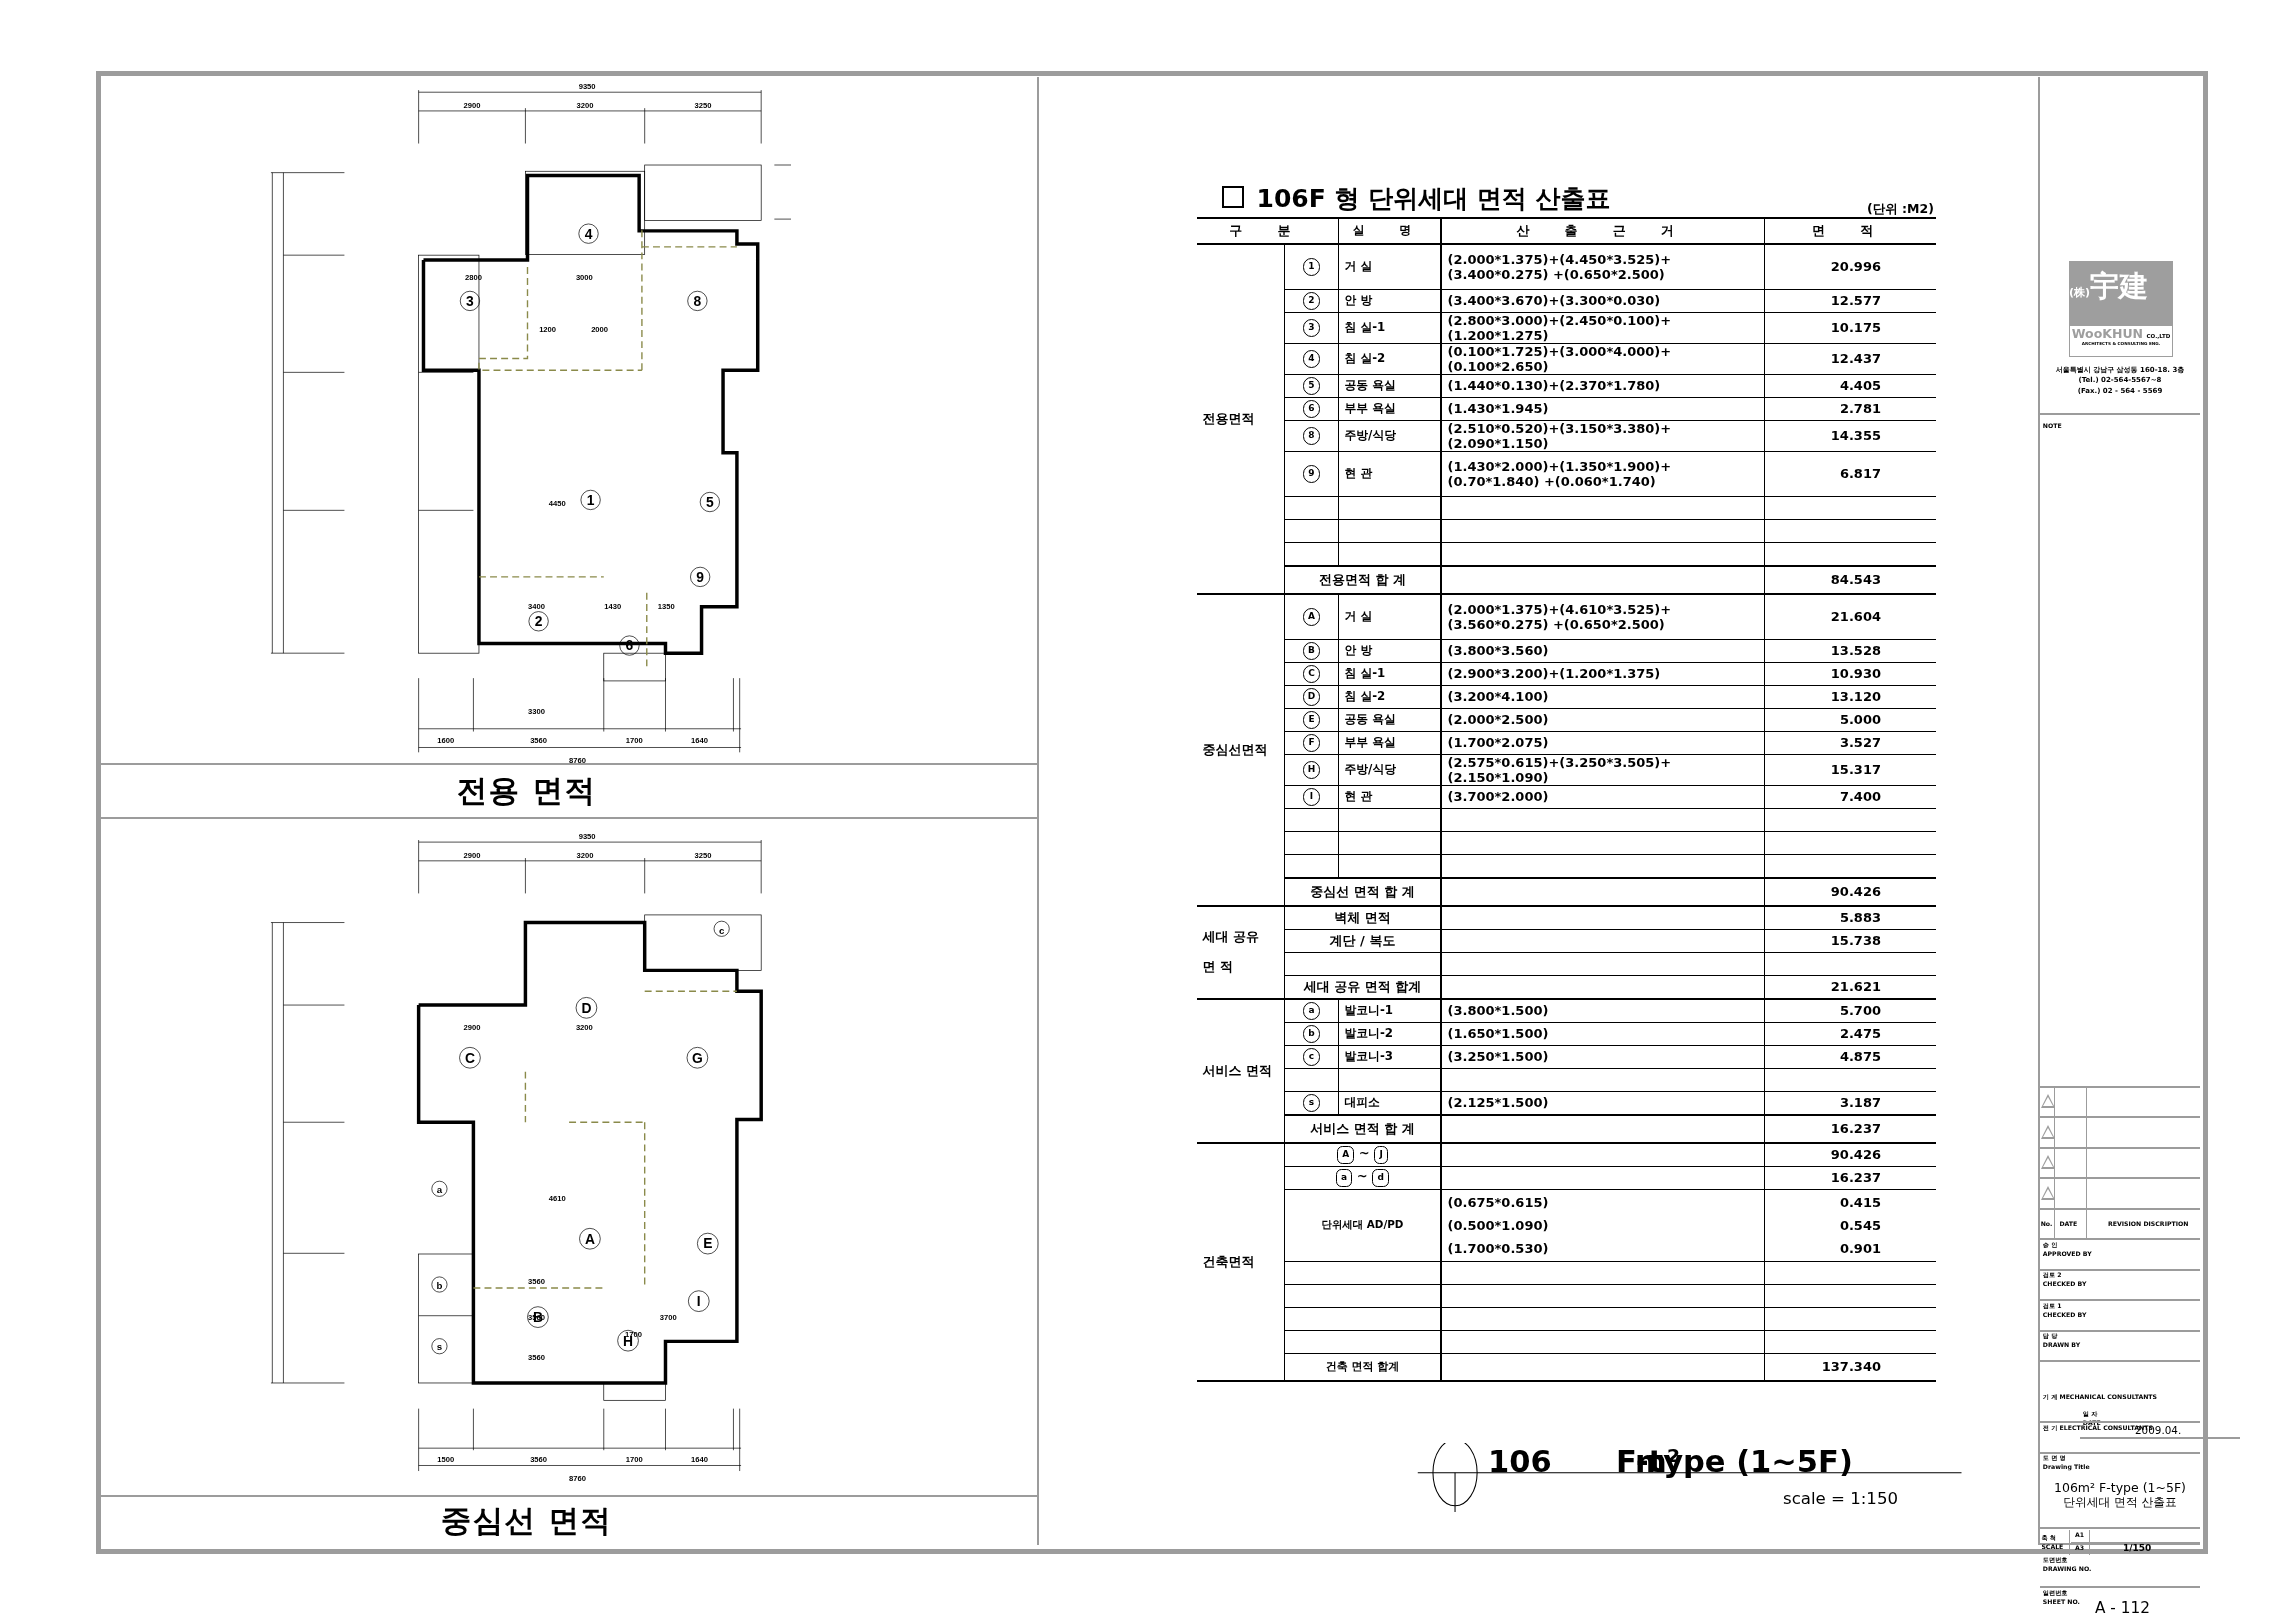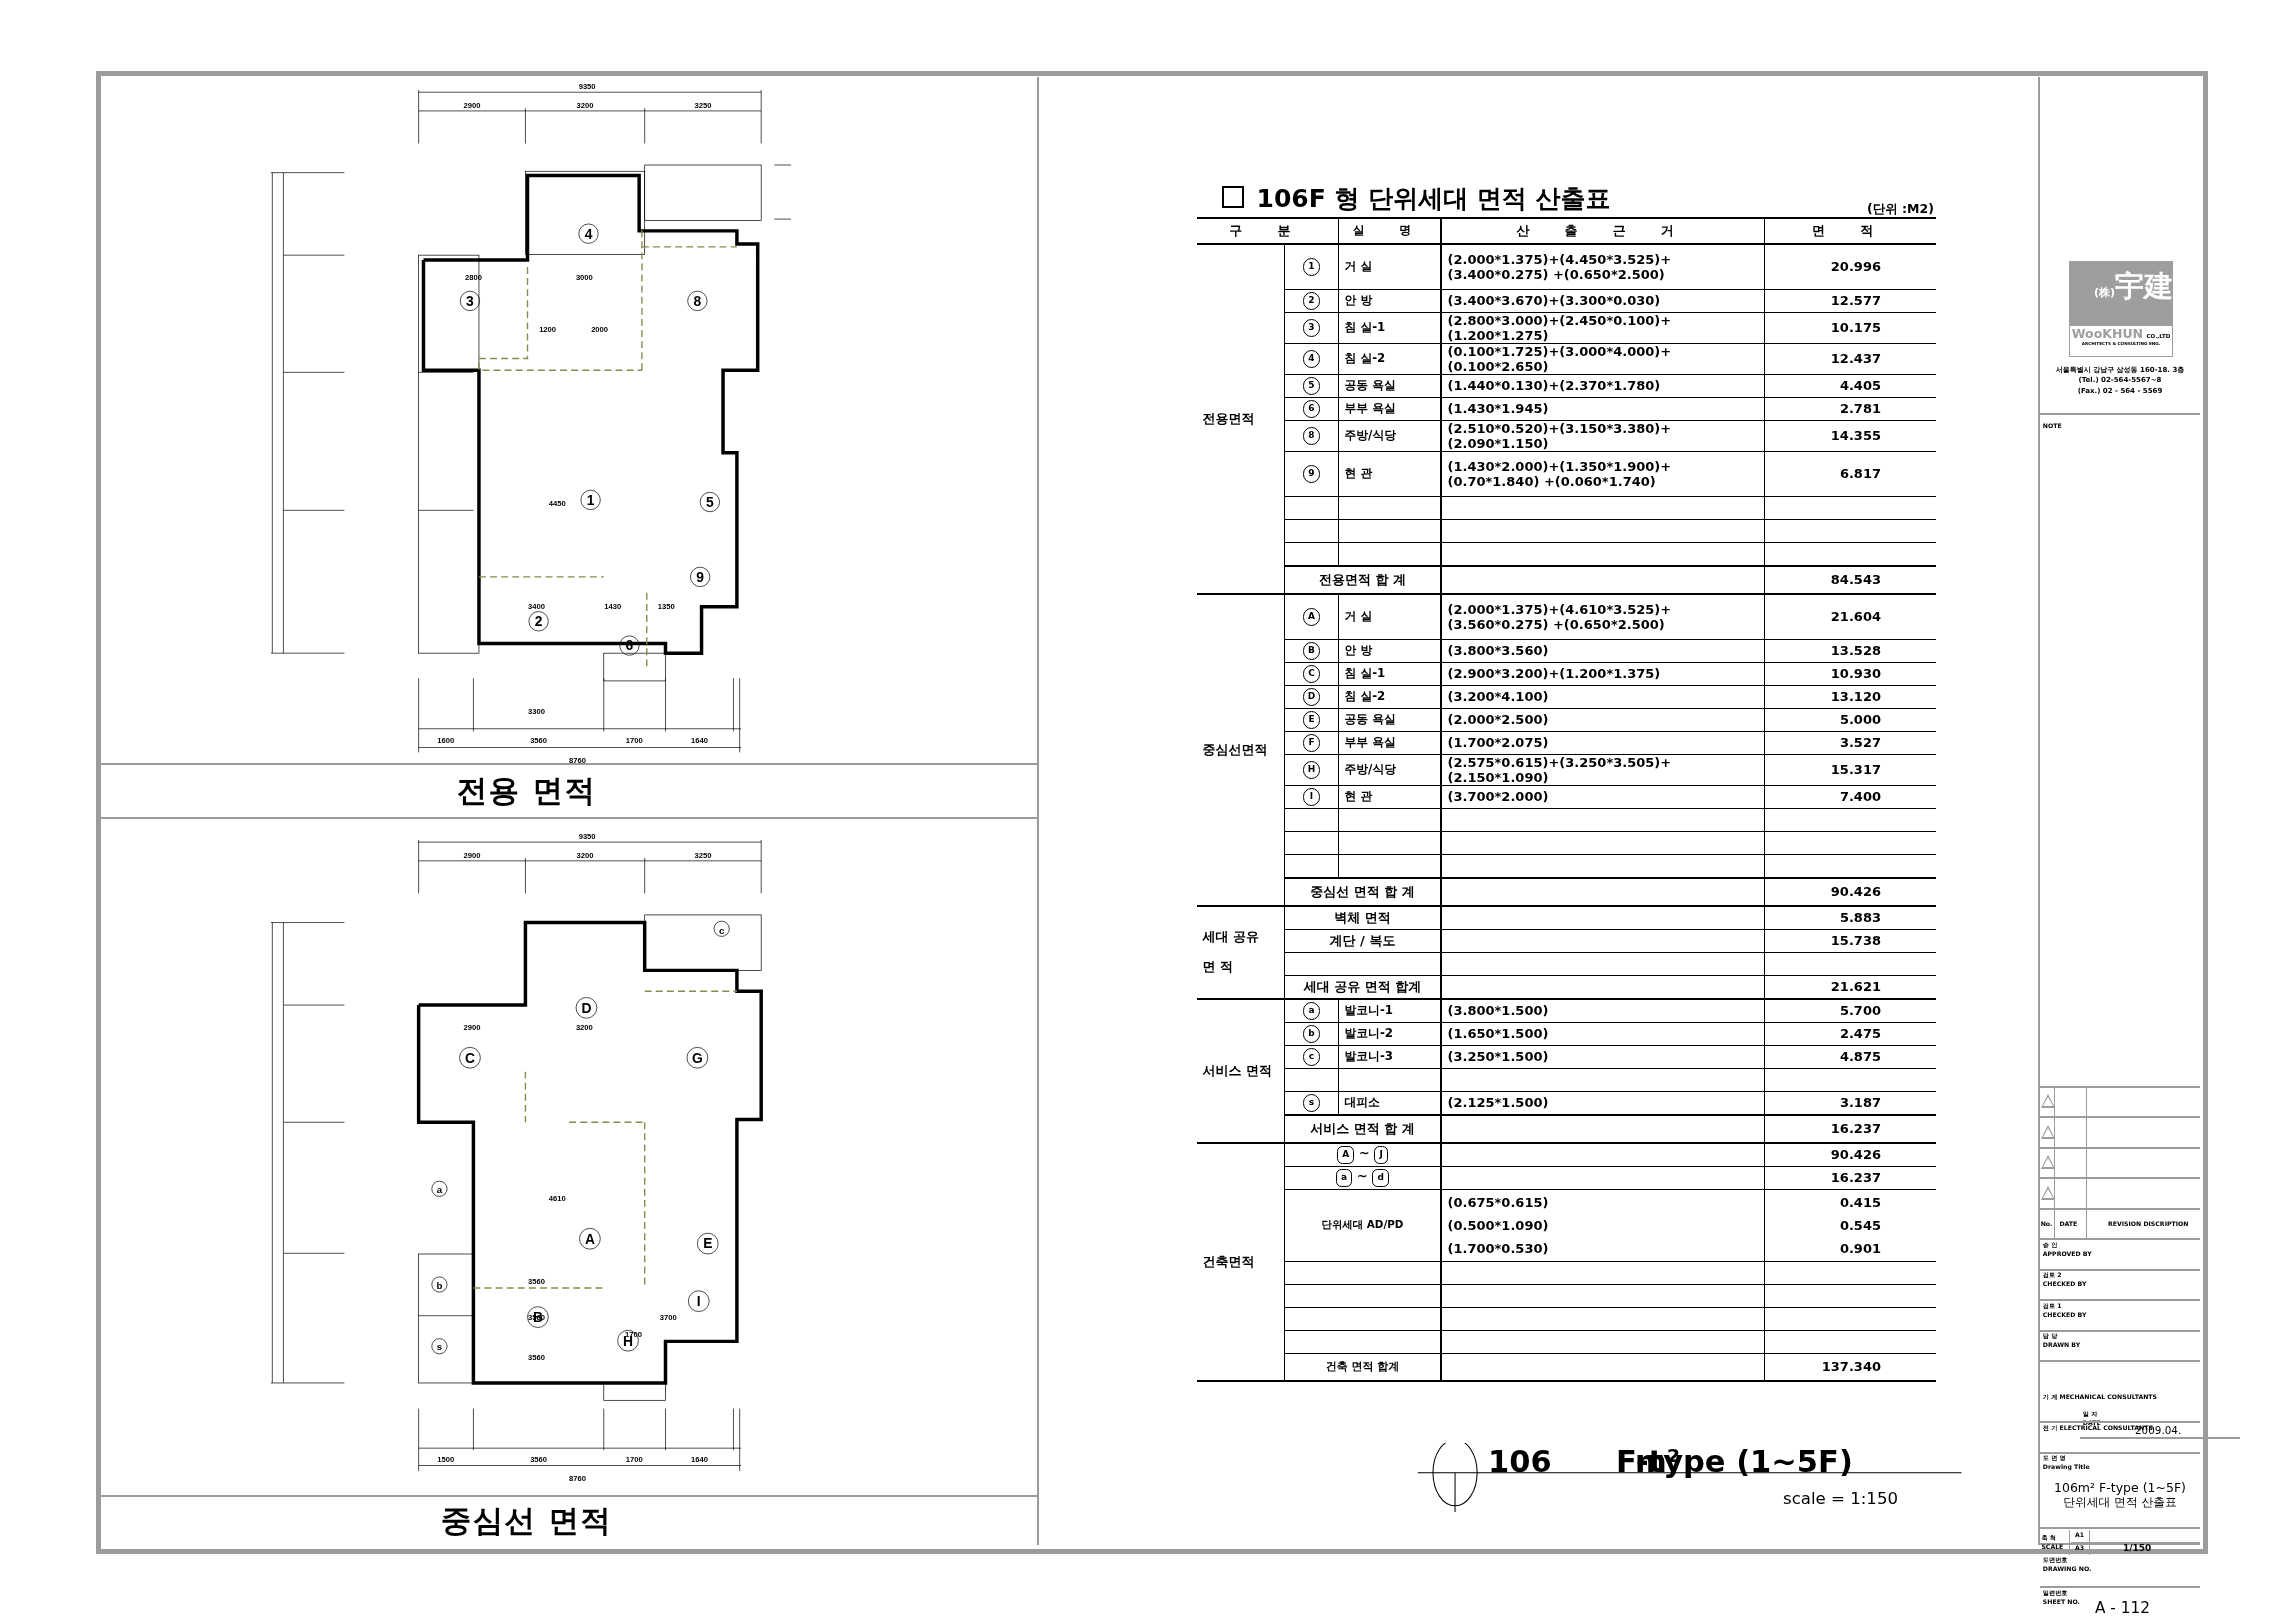--- a/index.html
+++ b/index.html
@@ -28,21 +28,21 @@
   table.area td.grp{text-align:left;vertical-align:middle;border-top:2.8px solid #000;border-bottom:2.8px solid #000;}
   .circ{display:inline-block;width:15.3px;height:15.3px;border:1px solid #000;border-radius:50%;font-size:9px;line-height:15.3px;text-align:center;font-weight:bold;}
   .hex{display:inline-block;padding:0 4.2px;border:1px solid #000;border-radius:5.5px;font-size:9px;height:15.3px;line-height:15.3px;}
   .mid-title{position:absolute;left:1408px;top:1443px;width:555px;height:69px;}
   
   .tb{position:absolute;left:2038px;top:77px;width:160px;height:1468px;border-left:2.8px solid #9c9c9c;}
   .tb .row{position:absolute;left:0;width:160px;border-bottom:2.1px solid #9c9c9c;box-sizing:border-box;}
   .tb .small{font-size:6.2px;font-weight:bold;padding:1.4px 2.8px;}
   .tb .proj{font-size:11.8px;font-weight:bold;text-align:center;line-height:16.6px;}
   .logo{position:absolute;left:29px;top:28px;width:104px;height:96px;background:#9e9e9e;}
-  .logo .cn{color:#fff;font-size:29px;font-weight:bold;text-align:right;padding-top:5.5px;}
+  .logo .cn{color:#fff;font-size:29px;font-weight:bold;text-align:left;padding-top:5.5px;}
   .logo .cn small{font-size:11px;}
   .logo .en{position:absolute;left:0;right:0;bottom:0;height:32px;background:#fff;border:1.4px solid #9e9e9e;box-sizing:border-box;text-align:center;}
   .logo .en .w{color:#9e9e9e;font-size:12.5px;font-weight:bold;}
   .logo .en .w small{color:#000;font-size:5.5px;}
   .logo .en .s{font-size:4.2px;font-weight:bold;}
   .addr{position:absolute;left:0;width:160px;top:132px;text-align:center;font-size:7px;font-weight:bold;line-height:10.4px;}
   .rev{position:absolute;left:0;width:160px;height:30.5px;border-bottom:2.1px solid #9c9c9c;box-sizing:border-box;}
   .rev .tri{position:absolute;left:1.4px;top:7px;width:0;height:0;border-left:7.6px solid transparent;border-right:7.6px solid transparent;border-bottom:14px solid #9c9c9c;}
   .rev .tri:after{content:"";position:absolute;left:-5.5px;top:2.8px;border-left:5.5px solid transparent;border-right:5.5px solid transparent;border-bottom:9.7px solid #fff;}
   .rev .v1{position:absolute;left:14px;top:0;bottom:0;width:1.4px;background:#9c9c9c;}

